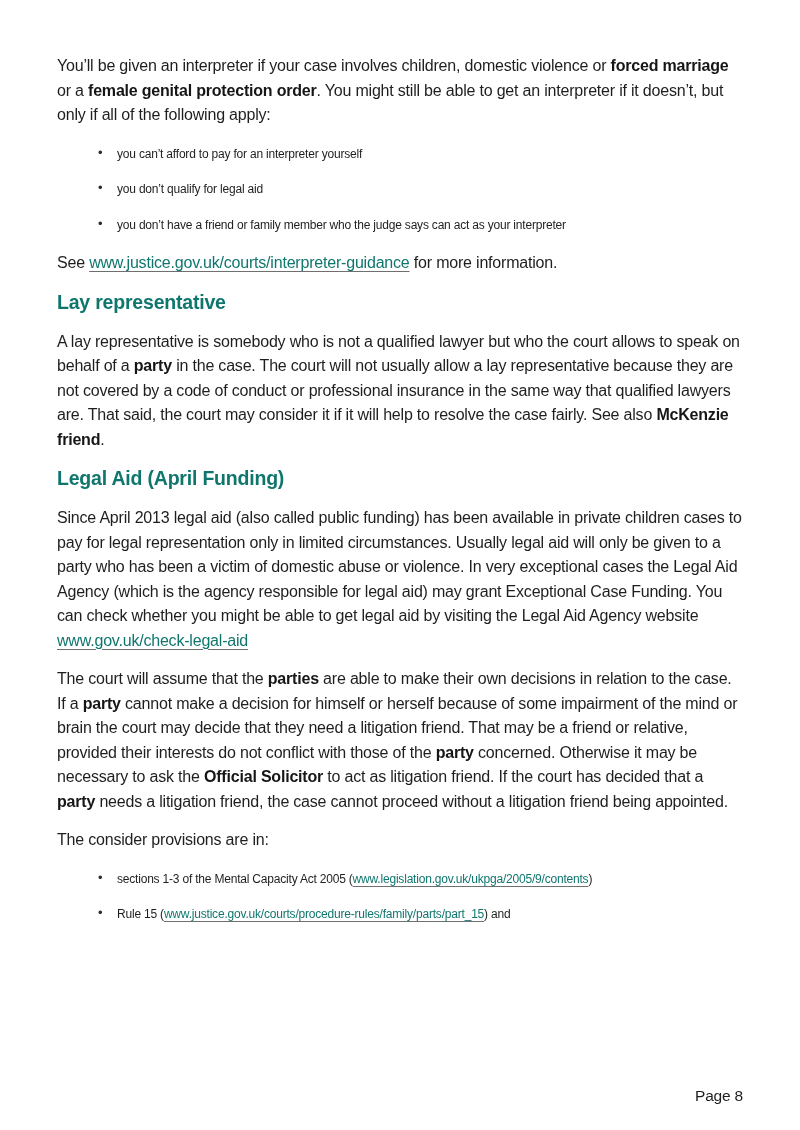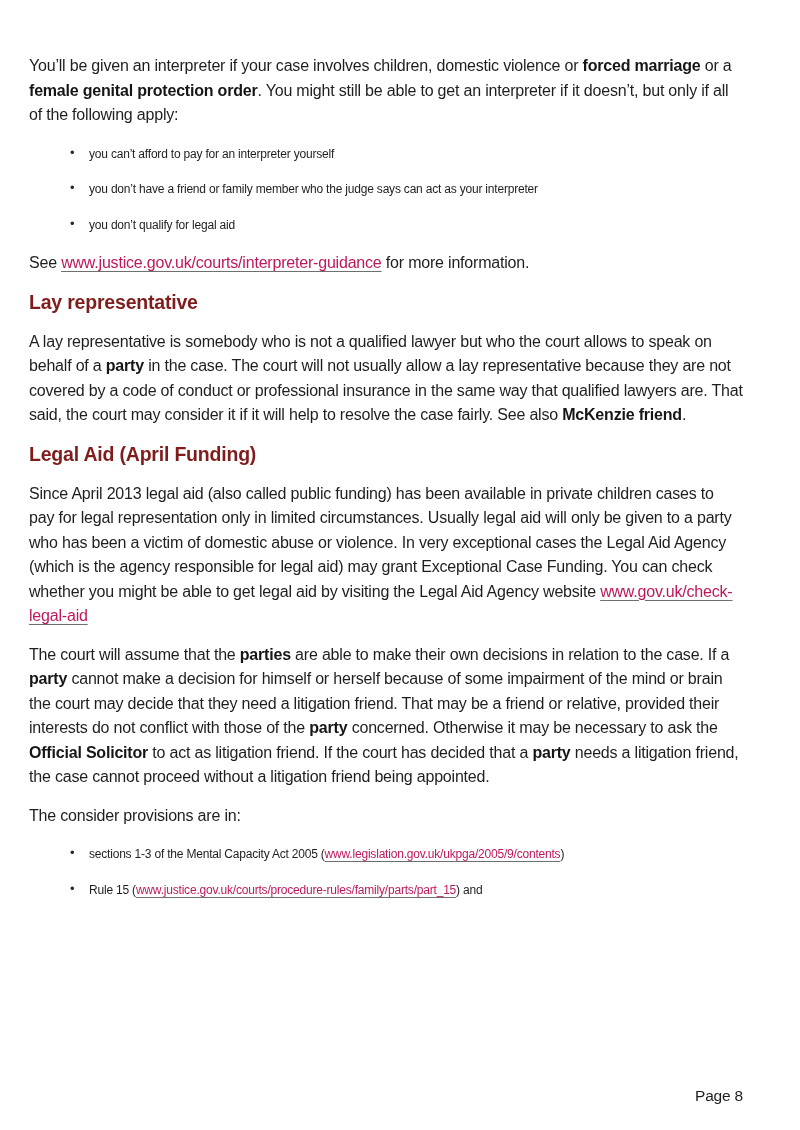--- a/index.html
+++ b/index.html
@@ -7,35 +7,35 @@
   body {
     width: 800px;
     height: 1130px;
     background: #ffffff;
     font-family: "Liberation Sans", "DejaVu Sans", sans-serif;
     color: #1e1e1e;
     position: relative;
     overflow: hidden;
   }
   .page-content {
-    padding: 54px 57px 0 29px;
+    padding: 54px 57px 0 57px;
     width: 800px;
   }
   p {
     margin: 0 0 14px 0;
     font-size: 16px;
     line-height: 24.5px;
     letter-spacing: -0.2px;
   }
   h2 {
     margin: 14px 0 16px 0;
     font-size: 19.5px;
     line-height: 24px;
     letter-spacing: -0.2px;
-    color: #7f1d1d;
+    color: #0f766e;
     font-weight: 700;
   }
   b, strong { font-weight: 700; color: #161616; }
   ul {
     list-style: none;
     margin: 0 0 14px 0;
     padding: 0;
   }
   li {
     position: relative;
@@ -47,21 +47,21 @@
   }
   li::before {
     content: "\2022";
     position: absolute;
     left: 41px;
     top: -1px;
     font-size: 13px;
     color: #2a2a2a;
   }
   a.doc-link {
-    color: #be185d;
+    color: #0f766e;
     text-decoration: underline;
     text-decoration-color: #6f6f6f;
     text-decoration-thickness: 1px;
     text-underline-offset: 3px;
     cursor: pointer;
   }
   .page-footer {
     position: absolute;
     top: 1084px;
     right: 57px;
@@ -73,22 +73,22 @@
 </style>
 </head>
 <body>
 
 <div class="page-content">
 
   <p><span>You’ll be given an interpreter if your case involves children, domestic violence or </span><strong>forced marriage</strong><span> or a </span><strong>female genital protection order</strong><span>. You might still be able to get an interpreter if it doesn’t, but only if all of the following apply:</span></p>
 
   <ul>
     <li>you can’t afford to pay for an interpreter yourself</li>
+    <li>you don’t qualify for legal aid</li>
     <li>you don’t have a friend or family member who the judge says can act as your interpreter</li>
-    <li>you don’t qualify for legal aid</li>
   </ul>
 
   <p><span>See </span><a class="doc-link">www.justice.gov.uk/courts/interpreter-guidance</a><span> for more information.</span></p>
 
   <h2>Lay representative</h2>
 
   <p><span>A lay representative is somebody who is not a qualified lawyer but who the court allows to speak on behalf of a </span><strong>party</strong><span> in the case. The court will not usually allow a lay representative because they are not covered by a code of conduct or professional insurance in the same way that qualified lawyers are. That said, the court may consider it if it will help to resolve the case fairly. See also </span><strong>McKenzie friend</strong><span>.</span></p>
 
   <h2>Legal Aid (April Funding)</h2>
 

